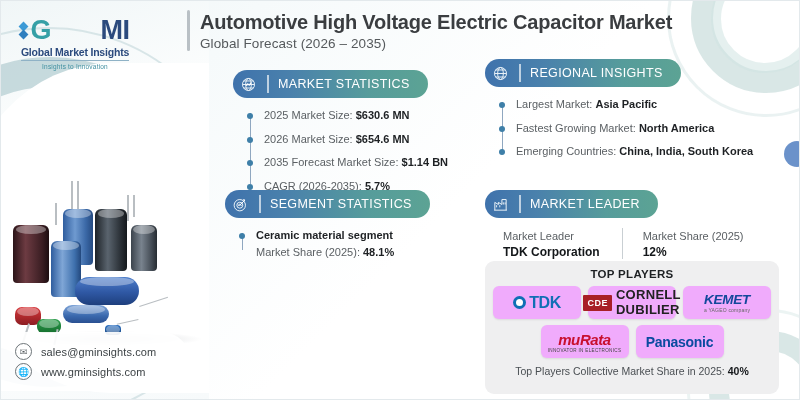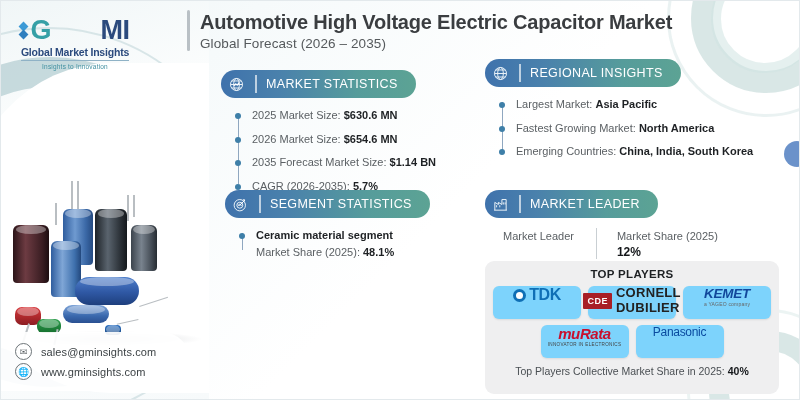--- a/index.html
+++ b/index.html
@@ -117,22 +117,22 @@
 
   
   .players {
     position:absolute; left:484px; top:260px; width:294px; height:133px;
     background:#efeff0; border-radius:9px; padding:7px 8px 6px;
     display:flex; flex-direction:column; align-items:center;
   }
   .players-title { font-size:11.5px; font-weight:bold; color:#1d2023; letter-spacing:.3px; }
   .logo-row { display:flex; gap:7px; justify-content:center; margin-top:6px; }
   .logo-tile {
-    background:#7dd3fc; border-radius:6px; width:88px; height:33px;
-    display:flex; align-items:flex-start; justify-content:center;
+    background:#f0abfc; border-radius:6px; width:88px; height:33px;
+    display:flex; align-items:center; justify-content:center;
     box-shadow:0 1px 2px rgba(0,0,0,.09);
   }
   .players-foot { font-size:10.5px; color:#4a4f53; margin-top:7px; }
   .players-foot b { color:#14171a; }
 
   
   .tdk { display:flex; align-items:center; gap:3px; }
   .tdk-mark { width:13px; height:13px; border-radius:50%; background:#0f6fb5;
               position:relative; }
   .tdk-mark::before{content:"";position:absolute;inset:3px;border-radius:50%;background:#fff;}
@@ -140,21 +140,21 @@
   .cde { display:flex; align-items:center; gap:4px; }
   .cde-box { background:#a81f26; color:#fff; font-size:9px; font-weight:bold;
              padding:3px 4px; border-radius:1px; letter-spacing:.5px;}
   .cde-txt { font-size:13px; font-weight:bold; color:#222; line-height:1.15; letter-spacing:.3px;}
   .kemet { text-align:center; }
   .kemet-txt { font-size:13.5px; font-weight:bold; font-style:italic; color:#12489b; letter-spacing:-.3px;}
   .kemet-sub { font-size:5px; color:#666; letter-spacing:.2px; }
   .murata { text-align:center; }
   .murata-txt { font-size:15px; font-weight:bold; font-style:italic; color:#c8102e; letter-spacing:-.4px;}
   .murata-sub { font-size:4.6px; color:#444; letter-spacing:.3px; }
-  .panasonic { font-size:12px; font-weight:normal; color:#0a4ba0; letter-spacing:-.3px; }
+  .panasonic { font-size:14px; font-weight:bold; color:#0a4ba0; letter-spacing:-.3px; }
 </style>
 </head>
 <body>
 
 <div id="root">
 
   <div class="rings tr2"></div>
   <div class="rings tr1"></div>
   <div class="rings tr3"></div>
   <div class="rings br2"></div>
@@ -220,21 +220,21 @@
   </div>
 
   <div class="title-wrap">
     <div class="title-bar"></div>
     <div>
       <div class="title">Automotive High Voltage Electric Capacitor Market</div>
       <div class="subtitle">Global Forecast (2026 – 2035)</div>
     </div>
   </div>
 
-  <div class="sec" style="left:220px;top:69px;width:240px;">
+  <div class="sec" style="left:232px;top:69px;width:240px;">
     <div class="pill">
       <div class="pill-icon">
         <svg width="17" height="17" viewBox="0 0 24 24" fill="none" stroke="#eaf2f8" stroke-width="1.4">
           <circle cx="12" cy="12" r="8.5"></circle>
             <ellipse cx="12" cy="12" rx="4" ry="8.5"></ellipse>
           <path d="M3.5 12h17M5 7h14M5 17h14"></path>
           <path d="M9 14l2-3 2 2 3-4" stroke="#ffffff" stroke-width="1.6"></path>
         </svg>
       </div>
       <div class="pill-sep"></div>
@@ -298,20 +298,21 @@
           <path d="M3 20h18M4 20V9l5 3V9l5 3V5h6v15"></path>
           <path d="M6.5 13v3M11 13v3M16 9v3M18.5 9v3" stroke="#ffffff" stroke-width="1.2"></path>
         </svg>
       </div>
       <div class="pill-sep"></div>
       <span class="pill-label">MARKET LEADER</span>
     </div>
     <div class="ml-wrap">
       <div class="ml-col">
         <div class="ml-k">Market Leader</div>
+        <div class="ml-v">TDK Corporation</div>
       </div>
       <div class="ml-col right">
         <div class="ml-k">Market Share (2025)</div>
         <div class="ml-v">12%</div>
       </div>
     </div>
   </div>
 
   <div class="players">
     <div class="players-title">TOP PLAYERS</div>

